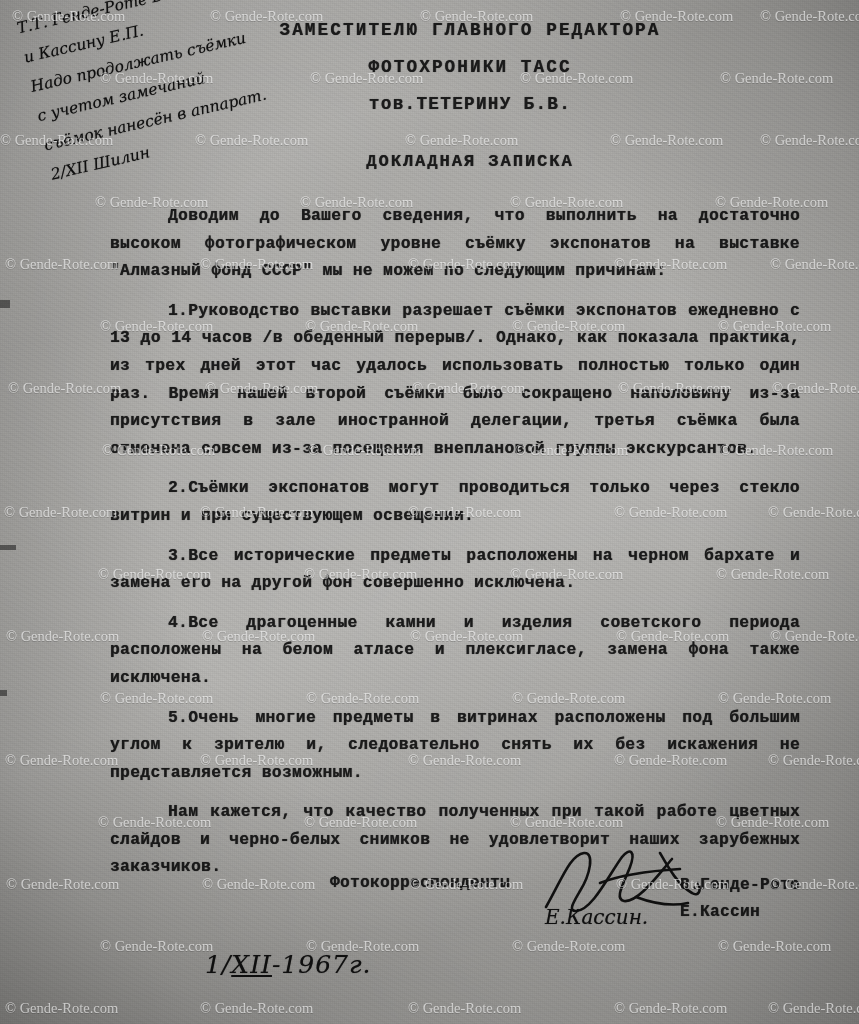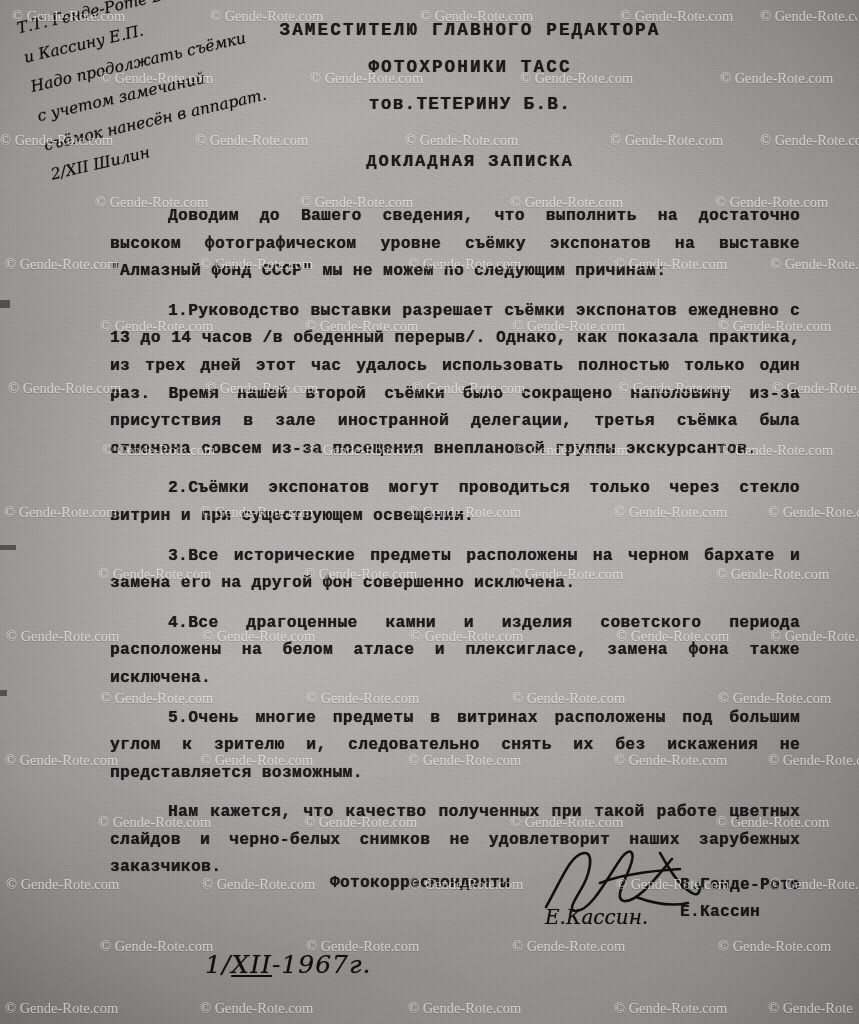--- a/index.html
+++ b/index.html
@@ -132,21 +132,20 @@
     width: 130px;
     height: 40px;
     font-size: 20px;
   }
   
   #watermarks {
     position: absolute;
     inset: 0;
     pointer-events: none;
     overflow: hidden;
-    border-radius: 29px;
   }
   .wm {
     position: absolute;
     font-family: "Liberation Serif", serif;
     font-size: 14.5px;
     color: rgba(255,255,255,0.62);
     text-shadow: 0 1px 0 rgba(0,0,0,0.18);
     white-space: nowrap;
   }
 </style>

